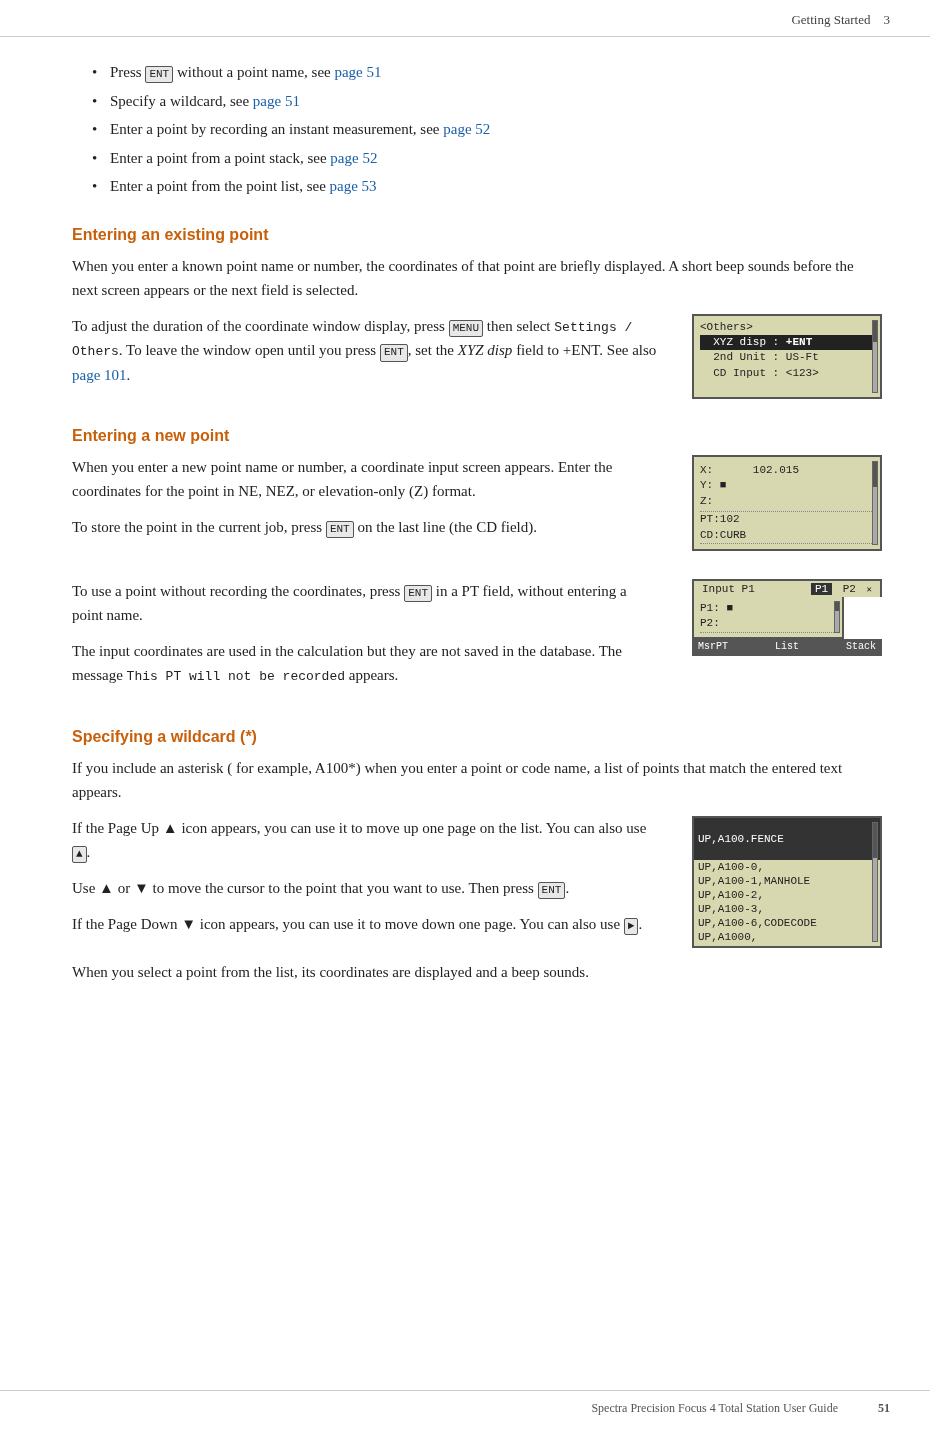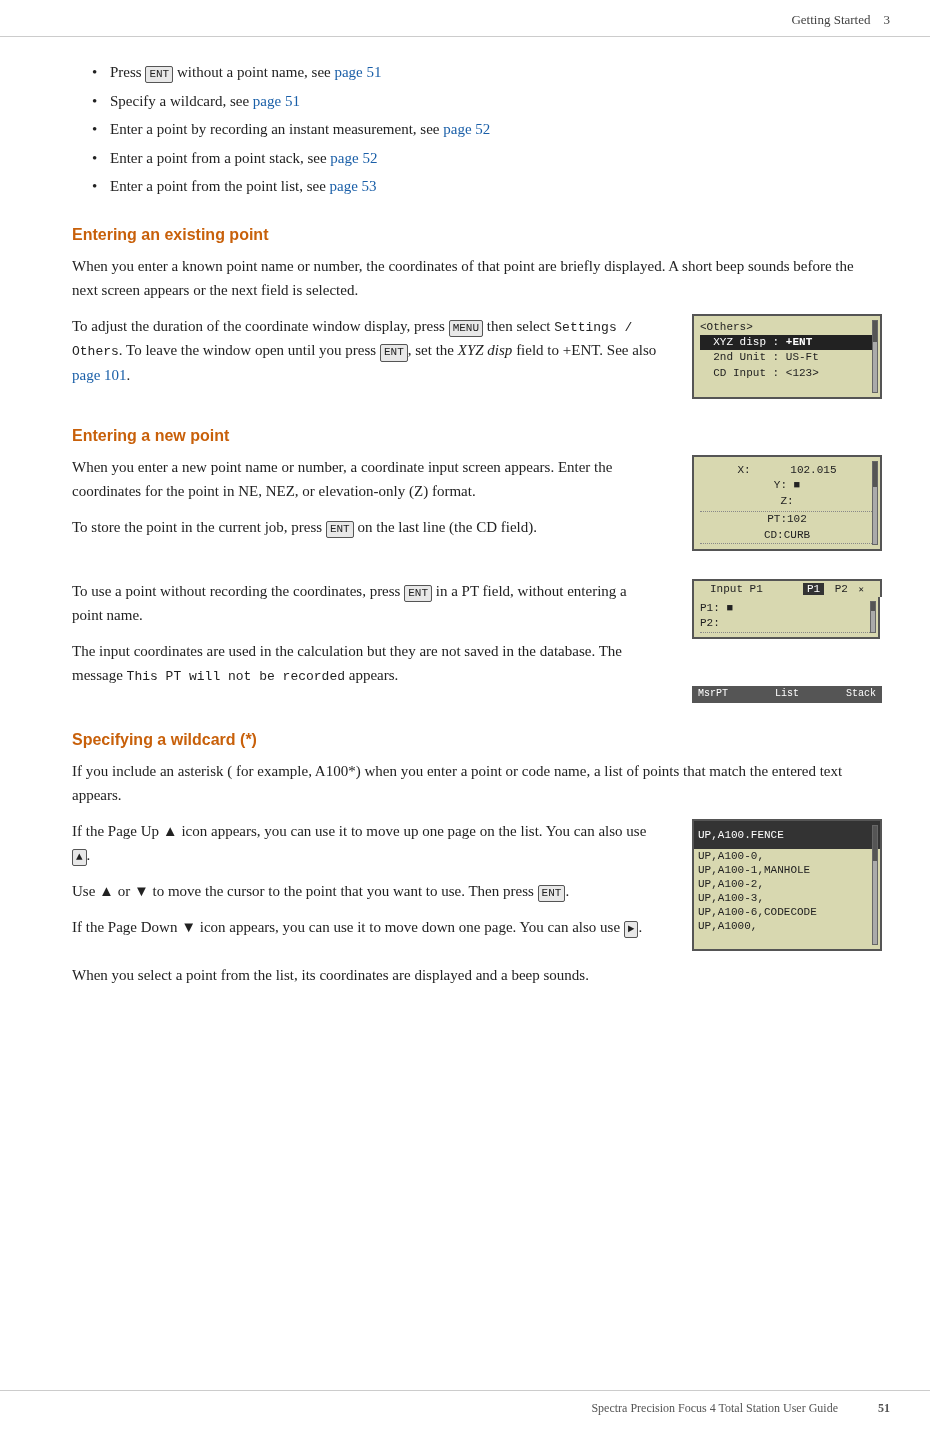--- a/index.html
+++ b/index.html
@@ -177,21 +177,21 @@
       font-size: 11px;
       padding: 0;
       width: 190px;
       position: relative;
       overflow: hidden;
     }
     .wildcard-screen .wc-highlight {
       background: #333;
       color: #fff;
       display: block;
-      padding: 8px 4px;
+      padding: 15px 4px;
     }
     .wildcard-screen .wc-line {
       display: block;
       padding: 1px 4px;
     }
   </style>
 </head>
 <body>
 
 <div class="page-header">
@@ -249,21 +249,21 @@
     <div class="section-heading">Entering a new point</div>
 
     <div class="two-col">
       <div class="two-col-text">
         <p class="section-body">When you enter a new point name or number, a coordinate input screen appears. Enter the coordinates for the point in NE, NEZ, or elevation-only (Z) format.</p>
         <p class="section-body">
           To store the point in the current job, press <kbd>ENT</kbd> on the last line (the CD field).
         </p>
       </div>
       <div class="two-col-image device-wrapper">
-        <div class="device-screen" style="padding-top:6px;text-align:center;">
+        <div class="device-screen" style="padding-top:6px;">
           <span class="screen-line">X:      102.015</span>
           <span class="screen-line">Y: ■</span>
           <span class="screen-line">Z:</span>
           <span class="screen-line" style="border-top:1px dotted #888; margin-top:2px;">PT:102</span>
           <span class="screen-line" style="border-bottom:1px dotted #888;">CD:CURB</span>
           <div class="device-scroll">
               <div class="device-scroll-thumb"></div>
             </div>
         </div>
       </div>
@@ -277,37 +277,37 @@
         <p class="section-body">
           To use a point without recording the coordinates, press <kbd>ENT</kbd> in a PT field, without entering a point name.
         </p>
         <p class="section-body">
           The input coordinates are used in the calculation but they are not saved in the database. The message <span class="code-inline">This PT will not be recorded</span> appears.
         </p>
       </div>
       <div class="two-col-image device-wrapper">
         <div style="width:190px;">
 
-          <div style="background:#d8d8b0; border:2px solid #555; border-bottom:none; font-family:'Courier New',monospace; font-size:11px; padding:2px 16px; display:flex; justify-content:space-between;">
+          <div style="background:#d8d8b0; border:2px solid #555; border-bottom:none; font-family:'Courier New',monospace; font-size:11px; padding:2px 8px; display:flex; justify-content:space-between;">
             <span>Input P1</span>
             <span>
               <span style="background:#333;color:#fff;padding:0 4px;">P1</span>
               <span style="padding:0 4px;text-align:right;">P2</span>
               <span style="font-size:9px;">✕</span>
             </span>
           </div>
-          <div class="device-screen" style="border-top:none; width:188px;">
+          <div class="device-screen" style="border-top:none; width:152px;">
             <span class="screen-line">P1: ■</span>
             <span class="screen-line" style="border-bottom:1px dotted #888;">P2:</span>
             <div class="device-scroll">
                 <div class="device-scroll-thumb"></div>
               </div>
           </div>
 
-          <div style="background:#555; color:#fff; font-family:'Courier New',monospace; font-size:10px; padding:2px 4px; display:flex; justify-content:space-between; border:2px solid #555; border-top:none;margin-top:47px;">
+          <div style="background:#555; color:#fff; font-family:'Courier New',monospace; font-size:10px; padding:2px 4px; display:flex; justify-content:space-between; border:2px solid #555; border-top:none;">
             <span>MsrPT</span>
             <span>List</span>
             <span>Stack</span>
           </div>
         </div>
       </div>
     </div>
   </div>
 
   <div class="section-spacer">

